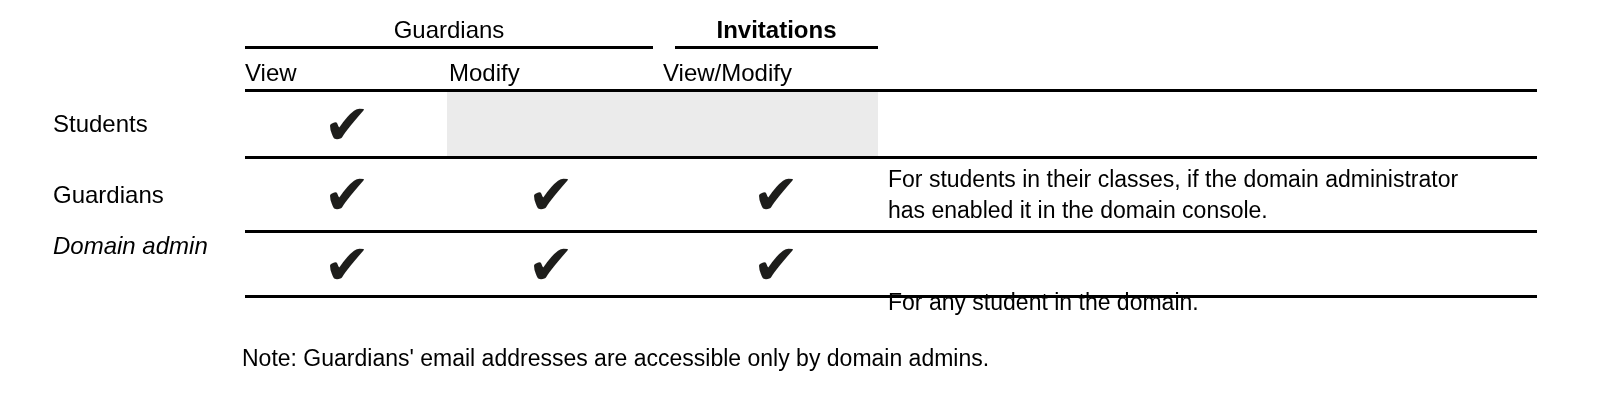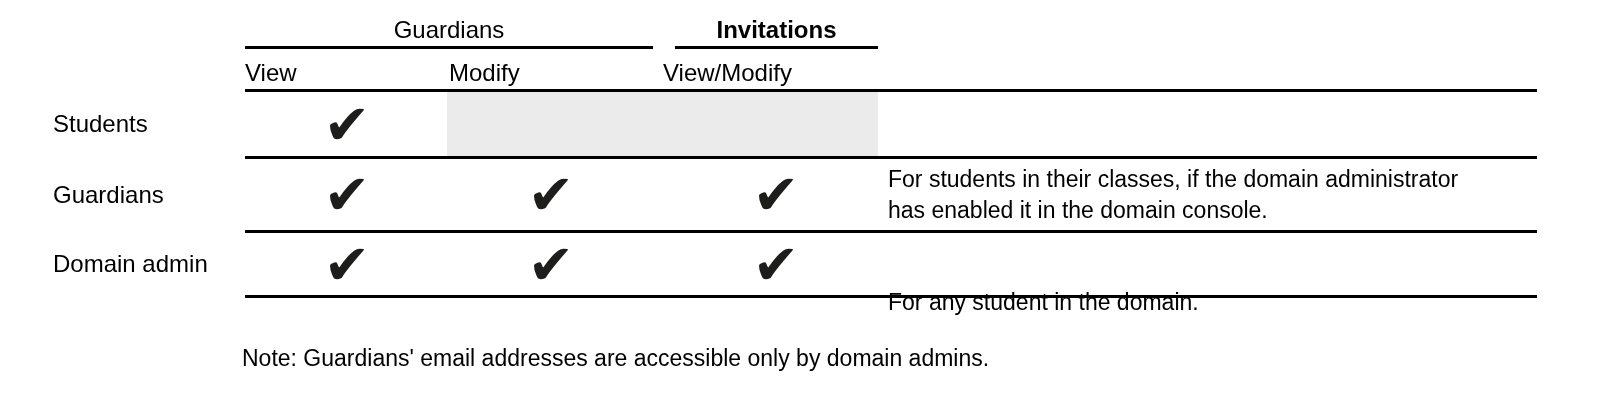--- a/index.html
+++ b/index.html
@@ -111,21 +111,21 @@
   <div class="row-label" style="top:92px; height:64px;">Students</div>
   <div class="check" style="top:92px; height:64px; left:317px;">✔</div>
 
   <div class="row-label" style="top:159px; height:71px;">Guardians</div>
   <div class="check" style="top:159px; height:71px; left:317px;">✔</div>
   <div class="check" style="top:159px; height:71px; left:521px;">✔</div>
   <div class="check" style="top:159px; height:71px; left:746px;">✔</div>
   <div class="note" style="top:159px; height:71px;">For students in their classes, if the domain administrator
 has enabled it in the domain console.</div>
 
-  <div class="row-label" style="top:233px; height:62px;">Domain admin</div>
+  <div class="row-label" style="top:215px; height:62px;font-style:italic;">Domain admin</div>
   <div class="check" style="top:233px; height:62px; left:317px;">✔</div>
   <div class="check" style="top:233px; height:62px; left:521px;">✔</div>
   <div class="check" style="top:233px; height:62px; left:746px;">✔</div>
   <div class="note" style="top:233px; height:62px;margin-top:38px;">For any student in the domain.</div>
 
   <div class="footnote">Note: Guardians' email addresses are accessible only by domain admins.</div>
 
 </div>
 
 </body></html>

